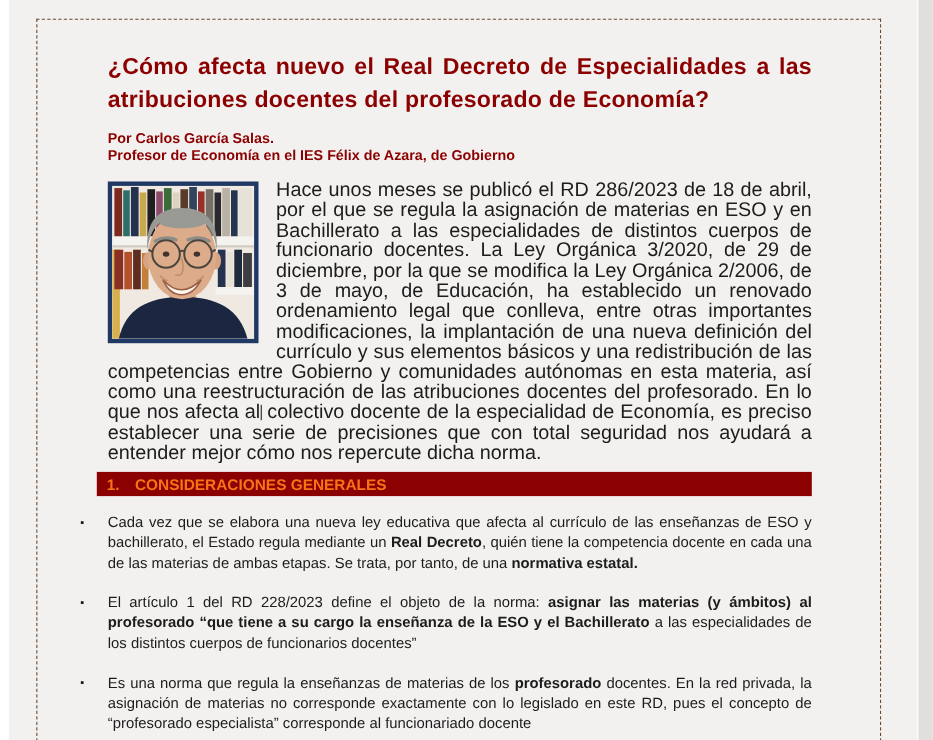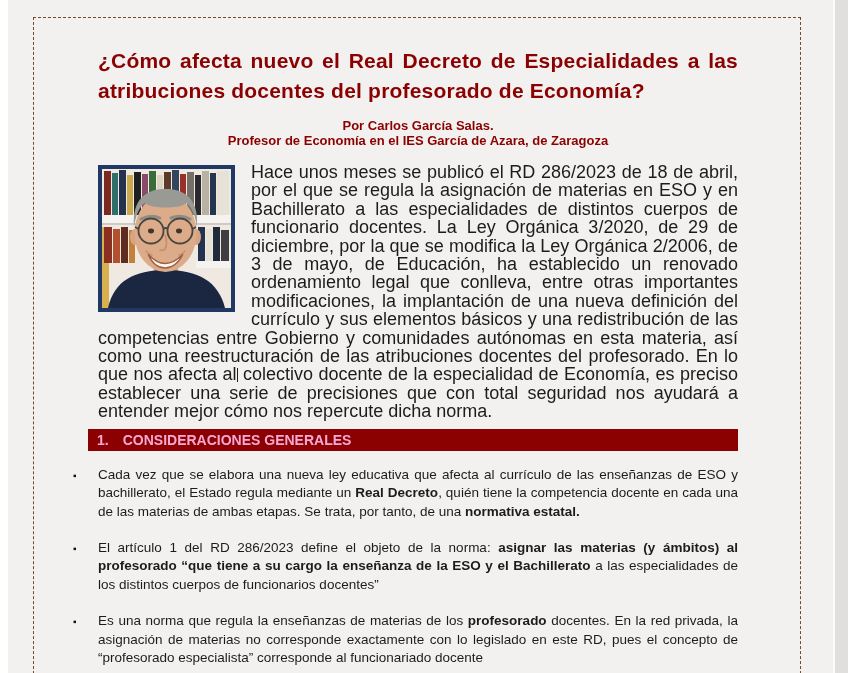--- a/index.html
+++ b/index.html
@@ -11,34 +11,34 @@
   .right-strip{position:absolute;right:0;top:0;width:13px;height:100%;background:#e0dfdd;border-left:2px solid #fbfbfa;}
   .page-border{
     position:absolute;left:33px;top:17px;width:766px;height:690px;
     border:1px dashed #6F4A2F;
   }
   .content{position:absolute;left:98px;top:38px;width:640px;}
   .title{
     margin:8px 0 0 0; font-size:21px; line-height:30px; font-weight:bold;
     color:#8B0000; text-align:justify; letter-spacing:0.2px;
   }
-  .byline{margin-top:12px;text-align:center;color:#8B0000;font-weight:bold;font-size:13px;line-height:15px;}
+  .byline{margin-top:12px;text-align:left;color:#8B0000;font-weight:bold;font-size:13px;line-height:15px;}
   .intro{
     margin:15px 0 0 0; font-size:18px; line-height:18.4px; text-align:justify;
     color:#1c1c1c;
   }
   .photo-wrap{
     float:left; width:129px; height:139px; border:4px solid #1F3864;
     margin:2px 16px 12px 0; background:#efe9e1;
   }
   .photo-wrap svg{display:block;}
   .caret{display:inline-block;width:1px;height:14px;background:#222;vertical-align:-2px;}
   .section-bar{
     margin:8px 0 0 -10px; width:650px; box-sizing:border-box;
-    background:#8B0000; color:#f9a8d4; font-weight:bold; font-size:14px;
+    background:#8B0000; color:#f97316; font-weight:bold; font-size:14px;
     line-height:16px; padding:3px 6px 3px 9px;
   }
   .section-number{display:inline-block;margin-right:14px;}
   .bullets{margin-top:15px;}
   .bullet{
     position:relative; margin:0 0 18px 0; font-size:13.5px; line-height:18.4px;
     text-align:justify; color:#1c1c1c;
   }
   .bullet:last-child{margin-bottom:0;}
   .marker{
@@ -54,21 +54,21 @@
   <div class="left-strip"></div>
   <div class="right-strip"></div>
   <div class="page-border"></div>
 
   <div class="content">
 
     <h1 class="title">¿Cómo afecta nuevo el Real Decreto de Especialidades a las atribuciones docentes del profesorado de Economía?</h1>
 
     <div class="byline">
       <div>Por Carlos García Salas.</div>
-      <div>Profesor de Economía en el IES García de Azara, de Zaragoza</div>
+      <div>Profesor de Economía en el IES Félix de Azara, de Gobierno</div>
     </div>
 
     <div class="intro">
       <span class="photo-wrap">
         <svg width="129" height="139" viewBox="0 0 129 139">
 
           <rect width="129" height="139" fill="#efe9e1"></rect>
           <rect x="0" y="58" width="7" height="81" fill="#d9b050"></rect>
 
           <rect x="2" y="2" width="7" height="44" fill="#7a2a1f"></rect>
@@ -133,21 +133,21 @@
 
     <div class="section-bar">
       <span class="section-number">1.</span><span>CONSIDERACIONES GENERALES</span>
     </div>
 
     <div class="bullets">
       <div class="bullet">
         <span class="marker">▪</span><span><span>Cada vez que se elabora una nueva ley educativa que afecta al currículo de las enseñanzas de ESO y bachillerato, el Estado regula mediante un </span><span class="b">Real Decreto</span><span>, quién tiene la competencia docente en cada una de las materias de ambas etapas. Se trata, por tanto, de una </span><span class="b">normativa estatal.</span></span>
       </div>
       <div class="bullet">
-        <span class="marker">▪</span><span><span>El artículo 1 del RD 286/2023 define el objeto de la norma: </span><span class="b">asignar las materias (y ámbitos) al profesorado “que tiene a su cargo la enseñanza de la ESO y el Bachillerato</span><span> a las especialidades de los distintos cuerpos de funcionarios docentes”</span></span>
+        <span class="marker">▪</span><span><span>El artículo 1 del RD 228/2023 define el objeto de la norma: </span><span class="b">asignar las materias (y ámbitos) al profesorado “que tiene a su cargo la enseñanza de la ESO y el Bachillerato</span><span> a las especialidades de los distintos cuerpos de funcionarios docentes”</span></span>
       </div>
       <div class="bullet">
         <span class="marker">▪</span><span><span>Es una norma que regula la enseñanzas de materias de los </span><span class="b">profesorado</span><span> docentes. En la red privada, la asignación de materias no corresponde exactamente con lo legislado en este RD, pues el concepto de “profesorado especialista” corresponde al funcionariado docente</span></span>
       </div>
     </div>
 
   </div>
 </div>
 
 </body></html>

